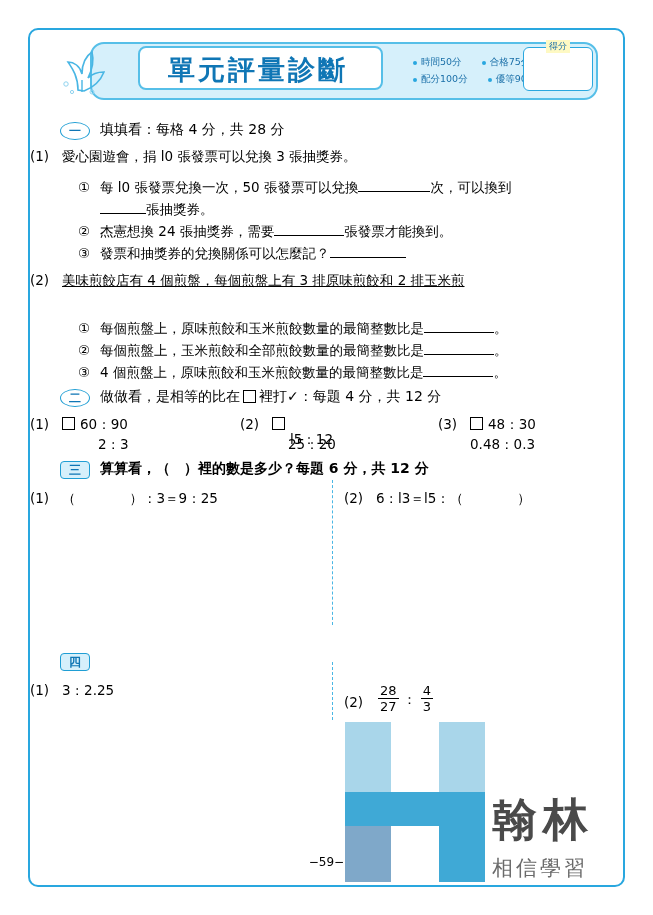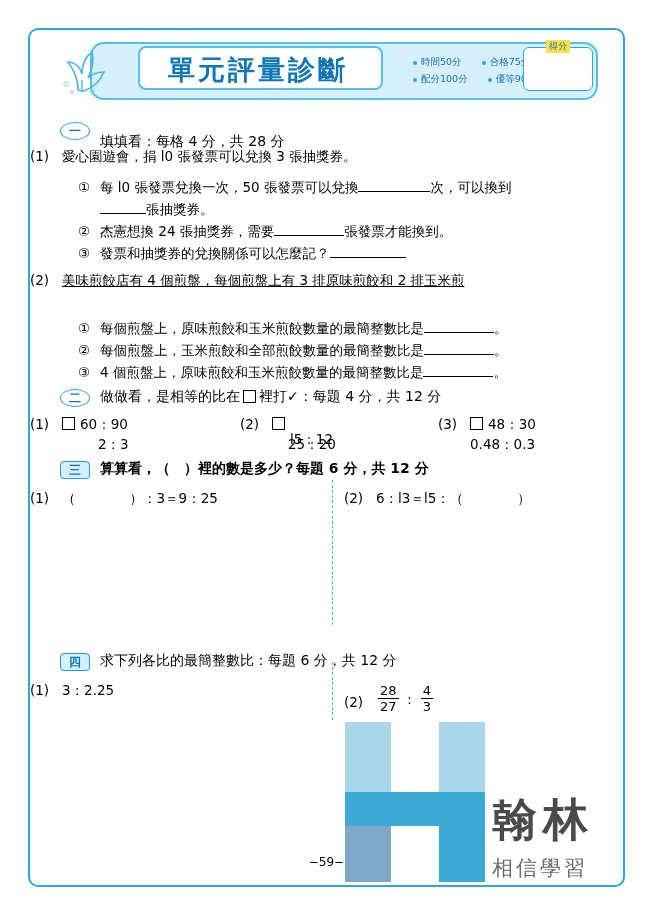--- a/index.html
+++ b/index.html
@@ -92,21 +92,21 @@
     border: 1.5px solid #29a7df;
     border-radius: 6px;
     background: #ffffff;
     box-sizing: border-box;
   }
   .score-label {
     position: absolute;
     left: 488px; top: -2px;
     font-size: 9px;
     color: #1a6fa8;
-    background: #fde047;
+    background: #fef9c3;
     padding: 0 3px;
     font-family: "DejaVu Sans", sans-serif;
   }
   .flower {
     position: absolute;
     left: 0px; top: 2px;
     width: 72px; height: 56px;
   }
 
   
@@ -239,21 +239,21 @@
       <div><span class="dot"></span><span>配分100分</span>
            <span style="display:inline-block;width:14px"></span>
            <span class="dot"></span><span>優等90分</span></div>
     </div>
 
     <div class="score-box"></div>
     <div class="score-label cjk">得分</div>
   </div>
 
   <div class="sec-badge" style="left:60px; top:122px;">一</div>
-  <div class="sec-title cjk" style="left:100px; top:121px;margin-top:12px;">填填看：每格 4 分，共 28 分</div>
+  <div class="sec-title cjk" style="left:100px; top:121px;">填填看：每格 4 分，共 28 分</div>
 
   <div class="blk cjk" style="left:30px; top:146px;">(1)</div>
   <div class="blk cjk" style="left:62px; top:146px;">愛心園遊會，捐 l0 張發票可以兌換 3 張抽獎券。</div>
 
   <div class="blk cjk" style="left:78px; top:177px;">①</div>
   <div class="blk cjk" style="left:100px; top:177px;">
     <span>每 l0 張發票兌換一次，50 張發票可以兌換</span><span class="ul-blank" style="width:72px"></span><span>次，可以換到</span>
   </div>
   <div class="blk cjk" style="left:100px; top:199px;text-align:center;">
     <span class="ul-blank" style="width:46px"></span><span>張抽獎券。</span>
@@ -312,21 +312,20 @@
 
   <div class="blk cjk" style="left:30px; top:488px;">(1)</div>
   <div class="blk cjk" style="left:62px; top:488px;">（　　　　）：3＝9：25</div>
 
   <div class="divider" style="left:332px; top:480px; height:145px;"></div>
 
   <div class="blk cjk" style="left:344px; top:488px;">(2)</div>
   <div class="blk cjk" style="left:376px; top:488px;">6：l3＝l5：（　　　　）</div>
 
   <div class="sec-badge sq" style="left:60px; top:653px;">四</div>
-  <div class="sec-title cjk" style="left:100px; top:652px;">求下列各比的最簡整數比：每題 6 分，共 12 分</div>
 
   <div class="blk cjk" style="left:30px; top:680px;">(1)</div>
   <div class="blk cjk" style="left:62px; top:680px;">3：2.25</div>
 
   <div class="divider" style="left:332px; top:662px; height:58px;"></div>
 
   <div class="blk cjk" style="left:344px; top:692px;">(2)</div>
   <div class="blk cjk" style="left:378px; top:683px;">
     <span class="frac">
       <span class="num">28</span>

